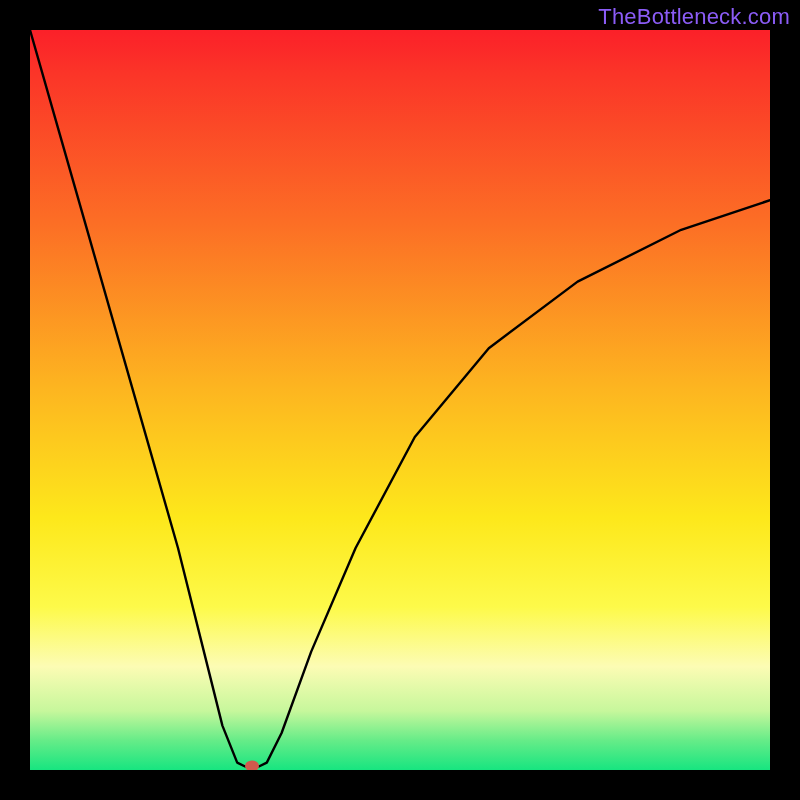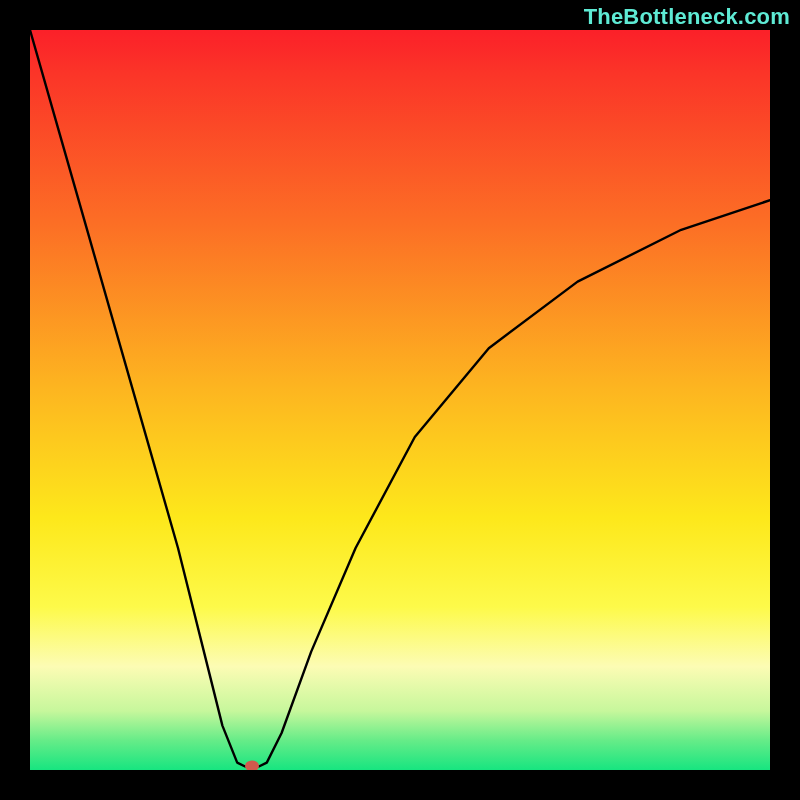--- a/index.html
+++ b/index.html
@@ -14,23 +14,23 @@
   .frame {
     position: relative;
     width: 800px;
     height: 800px;
     background: #000;
   }
   .watermark {
     position: absolute;
     top: 4px;
     right: 10px;
-    color: #5eead4;
+    color: #8b5cf6;
     font-size: 22px;
-    font-weight: 700;
+    font-weight: 400;
     letter-spacing: 0.2px;
     z-index: 10;
     user-select: none;
   }
   .plot-area {
     position: absolute;
     left: 30px;
     top: 30px;
     width: 740px;
     height: 740px;

